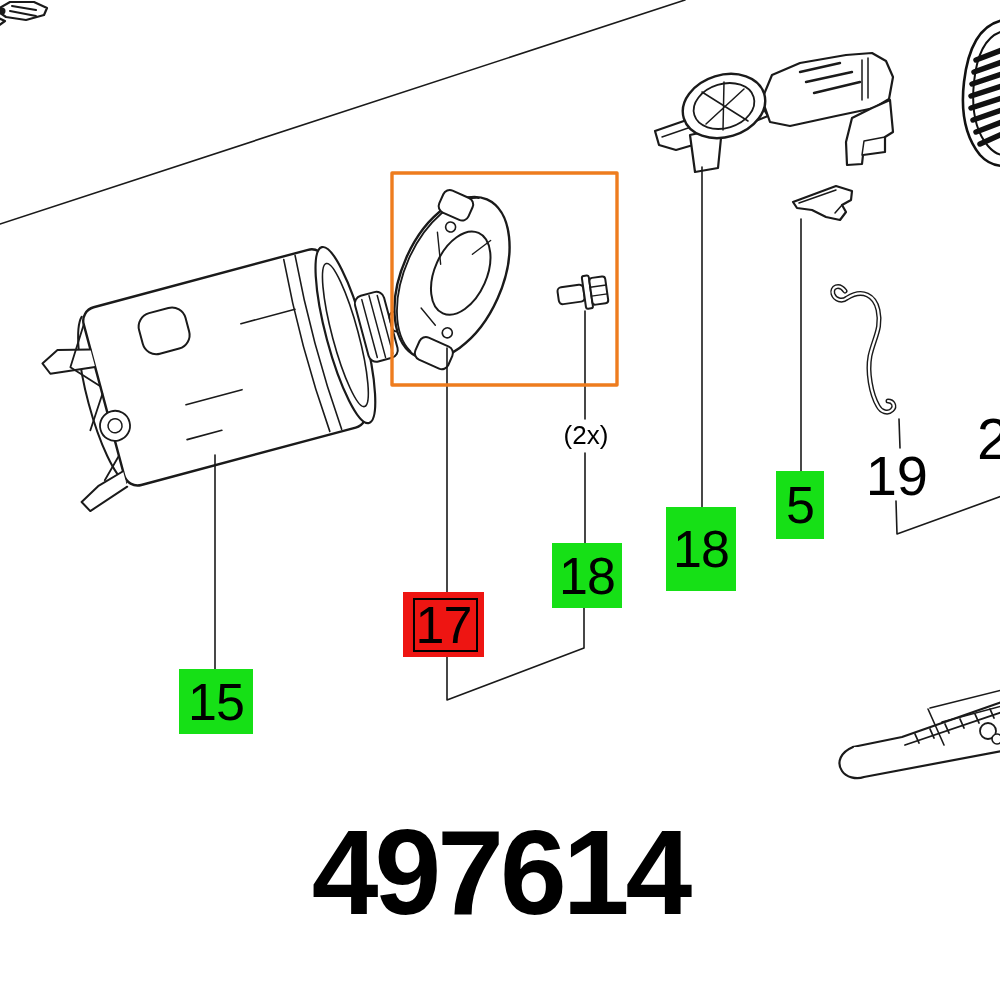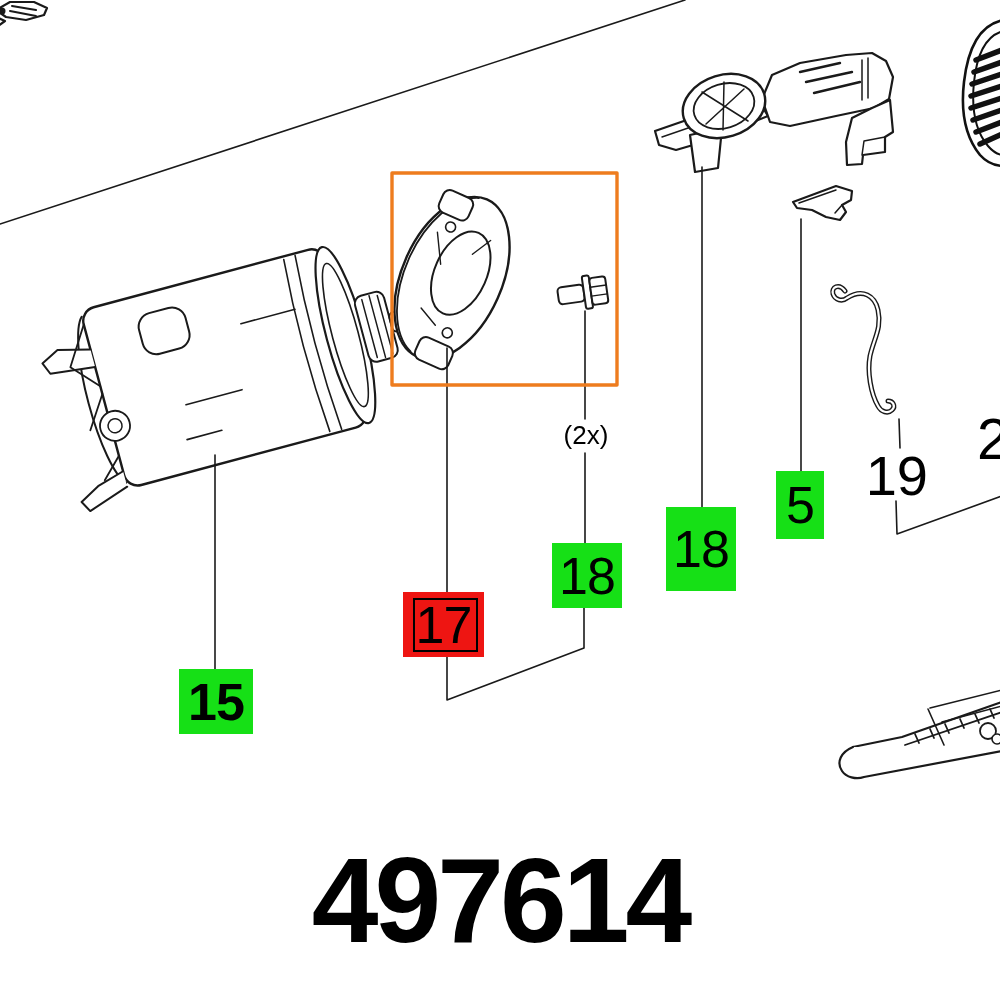--- a/index.html
+++ b/index.html
@@ -22,21 +22,21 @@
   }
   .boxed{cursor:pointer;}
   .green{background:var(--green);}
   .red{background:var(--red);}
   .inner-border{position:relative;}
   .inner-border::before{
     content:"";position:absolute;left:10px;top:6px;right:6px;bottom:5px;
     border:2.5px solid #000;
   }
   .inner-border span{position:relative;}
-  #label-15{left:179px;top:669px;width:74px;height:65px;font-weight:bold;}
+  #label-15{left:179px;top:669px;width:74px;height:65px;}
   #label-16{left:403px;top:592px;width:81px;height:65px;}
   #label-17{left:552px;top:543px;width:70px;height:65px;}
   #label-18{left:666px;top:507px;width:70px;height:84px;}
   #label-5{left:776px;top:471px;width:48px;height:68px;}
   #note-2x{
     position:absolute;left:551px;top:417px;width:70px;height:36px;
     display:flex;align-items:center;justify-content:center;
     font-size:26px;color:#000;letter-spacing:0;
   }
   #label-19{
@@ -44,21 +44,21 @@
     display:flex;align-items:center;justify-content:flex-end;
     font-size:56px;color:#000;
   }
   #label-2{
     position:absolute;left:977px;top:411px;width:60px;height:54px;
     display:flex;align-items:center;justify-content:flex-start;
     font-size:58px;color:#000;
   }
   #doc-number{
     position:absolute;left:0;top:831px;width:1000px;height:110px;
-    display:flex;align-items:flex-start;justify-content:center;
+    display:flex;align-items:flex-end;justify-content:center;
     font-size:120px;font-weight:700;letter-spacing:-4px;color:#000;
   }
 </style>
 </head>
 <body>
 
 <div id="stage">
 
   <svg id="artwork" width="1000" height="1000" viewBox="0 0 1000 1000" fill="none" stroke-linecap="round" stroke-linejoin="round">
 

